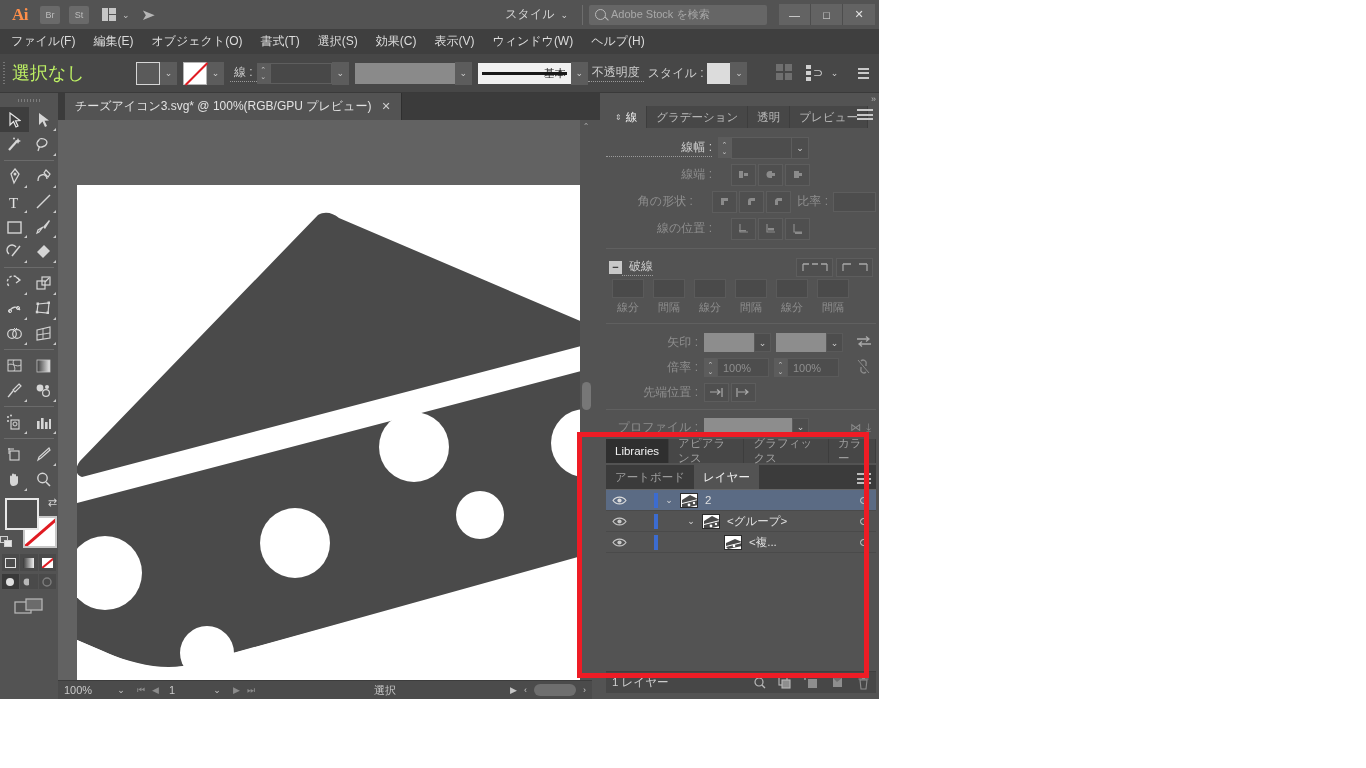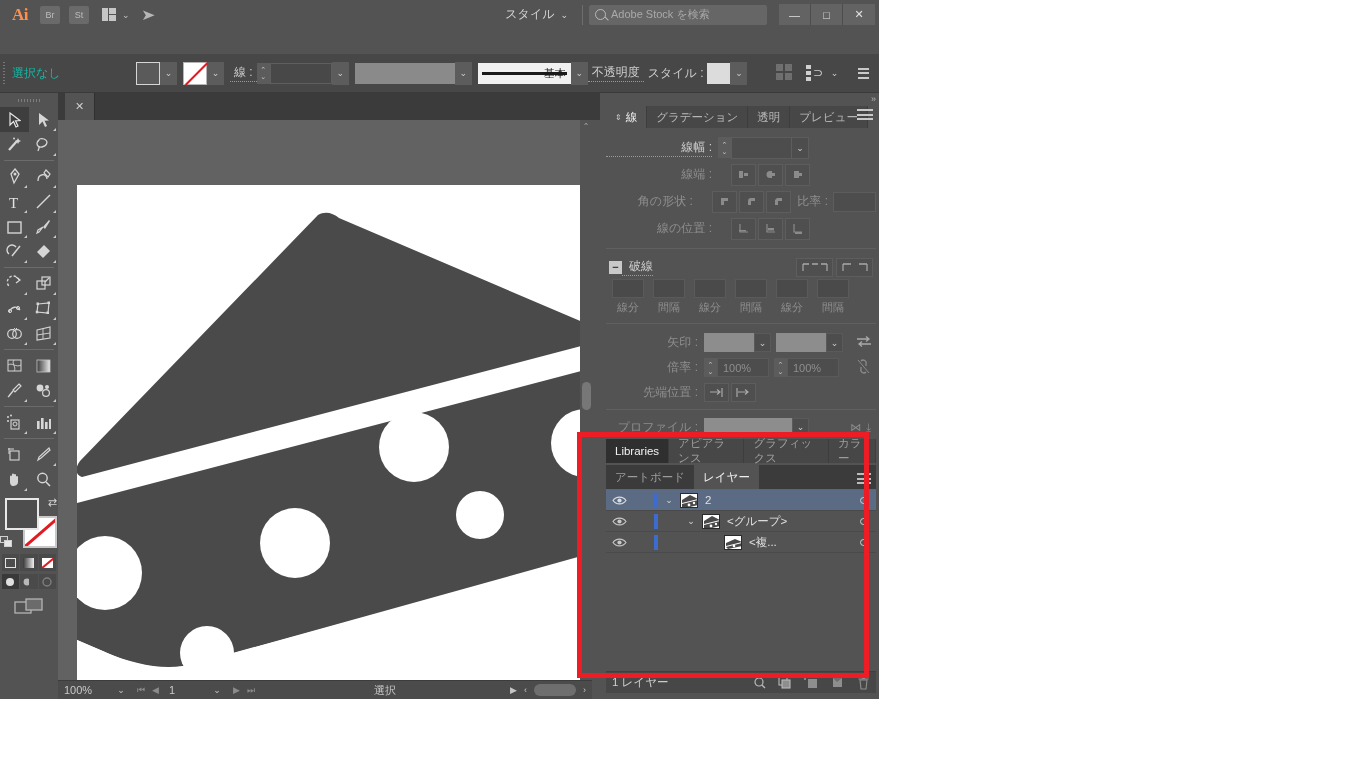--- a/index.html
+++ b/index.html
@@ -87,21 +87,21 @@
   .ctrlbar {
     position: absolute; left: 0; top: 54px; width: 879px; height: 39px;
     background: #474747; display: flex; align-items: center;
     border-bottom: 1px solid #3a3a3a;
   }
   .grip { width: 8px; height: 39px; display:flex; align-items:center; justify-content:center; }
   .grip::before {
     content:''; width: 2px; height: 22px;
     background: repeating-linear-gradient(to bottom, #777 0 1px, transparent 1px 3px);
   }
-  .no-sel { color: #14b8a6; font-size: 12px; padding-left: 4px; width: 128px; }
+  .no-sel { color: #bef264; font-size: 18px; padding-left: 4px; width: 128px; }
   .swatch-box {
     width: 24px; height: 23px; background: #5a5a5a;
     border: 1.5px solid #d6d6d6; flex: none;
   }
   .swatch-none {
     width: 24px; height: 23px; background: #ffffff; border: 1px solid #b5b5b5;
     position: relative; flex: none;
   }
   .swatch-none::after {
     content:''; position: absolute; left: -3px; top: 10px; width: 31px; height: 2px;
@@ -407,20 +407,31 @@
         <span>Adobe Stock を検索</span>
       </div>
       <div class="wbtns">
         <div class="wbtn">—</div>
         <div class="wbtn">□</div>
         <div class="wbtn">✕</div>
       </div>
     </div>
   </div>
 
+  <div class="menubar">
+    <div class="menu-item">ファイル(F)</div>
+    <div class="menu-item">編集(E)</div>
+    <div class="menu-item">オブジェクト(O)</div>
+    <div class="menu-item">書式(T)</div>
+    <div class="menu-item">選択(S)</div>
+    <div class="menu-item">効果(C)</div>
+    <div class="menu-item">表示(V)</div>
+    <div class="menu-item">ウィンドウ(W)</div>
+    <div class="menu-item">ヘルプ(H)</div>
+  </div>
 
   <div class="ctrlbar">
     <div class="grip"></div>
     <div class="no-sel">選択なし</div>
 
     <div class="swatch-box"></div>
     <div class="mini-chev">⌄</div>
     <div style="width:6px"></div>
     <div class="swatch-none"></div>
     <div class="mini-chev">⌄</div>
@@ -469,20 +480,21 @@
     <div class="list-ico">
         <i></i>
         <i></i>
         <i></i>
       </div>
     <div style="width:10px"></div>
   </div>
 
   <div class="tabstrip">
     <div class="doctab">
+      <span>チーズアイコン3.svg* @ 100%(RGB/GPU プレビュー)</span>
       <span class="x">✕</span>
     </div>
   </div>
 
   <div class="toolbar">
     <div class="tb-grip"></div>
 
     <div class="tgrid">
 
       <div class="tool active">

